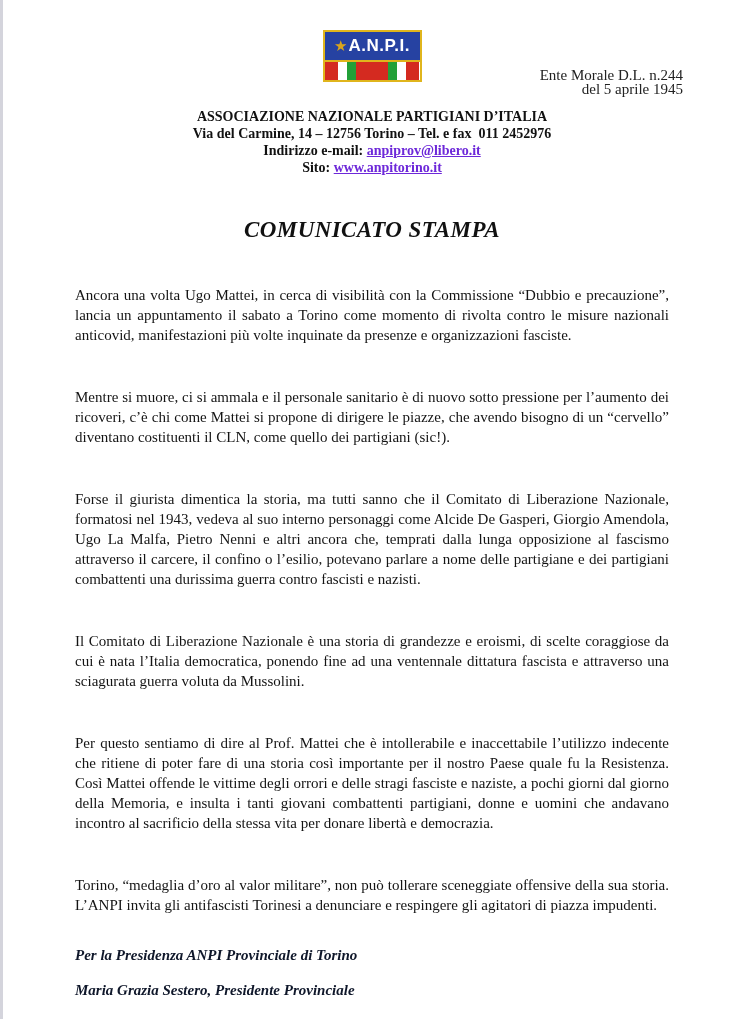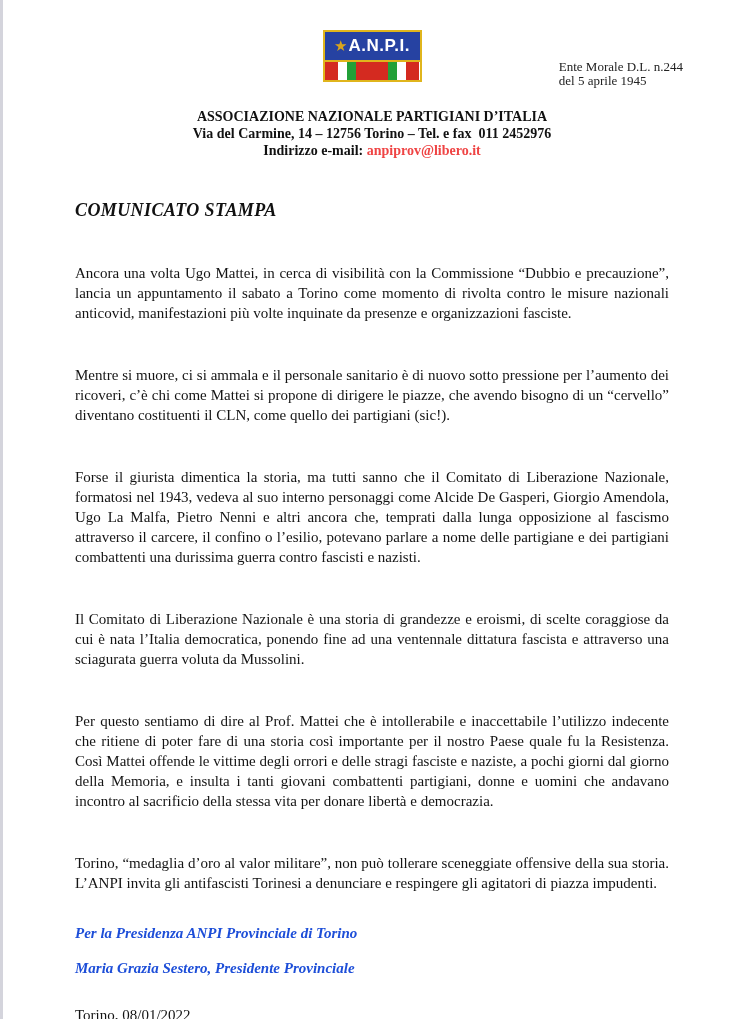--- a/index.html
+++ b/index.html
@@ -44,63 +44,65 @@
     display: flex;
   }
   .stripe { height: 100%; }
   .st-red   { background: #d42a20; }
   .st-white { background: #ffffff; }
   .st-green { background: #22a038; }
   .w-edge  { width: 14%; }
   .w-thin  { width: 9.5%; }
   .w-mid   { width: 34%; }
   .ente {
-    position: absolute; top: 30px; right: -14px;
-    text-align: left;
-    font-size: 13px; line-height: 14px; color: #222;
+    position: absolute; top: 38px; right: -14px;
+    text-align: right;
+    font-size: 15px; line-height: 14px; color: #222;
   }
   
   .org {
     margin-top: 21px;
     text-align: center;
     font-weight: bold;
     font-size: 14px; line-height: 17px;
     color: #111;
   }
   .org a.link {
-    color: #ef4444;
+    color: #6d28d9;
+    text-decoration: underline;
     cursor: pointer;
     text-align: right;
   }
   .org .addr { white-space: pre-wrap; }
   
   .title {
     margin-top: 41px;
-    font-size: 18px;
+    text-align: center;
+    font-size: 23px;
     font-weight: bold;
     font-style: italic;
     letter-spacing: 0.4px;
     color: #111;
   }
   
   .body-text { margin-top: 36px; }
   .body-text p {
     font-size: 15px; line-height: 20px;
     text-align: justify;
     margin-bottom: 8px;
     color: #141414;
     margin-top: 42px;
   }
   
   .signature { margin-top: 30px; }
   .signature p {
     font-size: 15px; line-height: 20px;
     font-weight: bold; font-style: italic;
     margin-bottom: 15px;
-    color: #1d4ed8;
+    color: #0f172a;
   }
   .dateline {
     margin-top: 27px;
     font-size: 15px; line-height: 20px;
     color: #141414;
   }
 </style>
 </head>
 <body>
 
@@ -125,20 +127,21 @@
     <div class="ente">
       <div>Ente Morale D.L. n.244</div>
       <div>del 5 aprile 1945</div>
     </div>
   </div>
 
   <div class="org">
     <div>ASSOCIAZIONE NAZIONALE PARTIGIANI D’ITALIA</div>
     <div class="addr">Via del Carmine, 14 – 12756 Torino – Tel. e fax  011 2452976</div>
     <div><span>Indirizzo e-mail: </span><a class="link">anpiprov@libero.it</a></div>
+    <div><span>Sito: </span><a class="link">www.anpitorino.it</a></div>
   </div>
 
   <h1 class="title">COMUNICATO STAMPA</h1>
 
   <div class="body-text">
     <p>Ancora una volta Ugo Mattei, in cerca di visibilità con la Commissione “Dubbio e precauzione”, lancia un appuntamento il sabato a Torino come momento di rivolta contro le misure nazionali anticovid, manifestazioni più volte inquinate da presenze e organizzazioni fasciste.</p>
     <p>Mentre si muore, ci si ammala e il personale sanitario è di nuovo sotto pressione per l’aumento dei ricoveri, c’è chi come Mattei si propone di dirigere le piazze, che avendo bisogno di un “cervello” diventano costituenti il CLN, come quello dei partigiani (sic!).</p>
     <p>Forse il giurista dimentica la storia, ma tutti sanno che il Comitato di Liberazione Nazionale, formatosi nel 1943, vedeva al suo interno personaggi come Alcide De Gasperi, Giorgio Amendola, Ugo La Malfa, Pietro Nenni e altri ancora che, temprati dalla lunga opposizione al fascismo attraverso il carcere, il confino o l’esilio, potevano parlare a nome delle partigiane e dei partigiani combattenti una durissima guerra contro fascisti e nazisti.</p>
     <p>Il Comitato di Liberazione Nazionale è una storia di grandezze e eroismi, di scelte coraggiose da cui è nata l’Italia democratica, ponendo fine ad una ventennale dittatura fascista e attraverso una sciagurata guerra voluta da Mussolini.</p>
     <p>Per questo sentiamo di dire al Prof. Mattei che è intollerabile e inaccettabile l’utilizzo indecente che ritiene di poter fare di una storia così importante per il nostro Paese quale fu la Resistenza. Così Mattei offende le vittime degli orrori e delle stragi fasciste e naziste, a pochi giorni dal giorno della Memoria, e insulta i tanti giovani combattenti partigiani, donne e uomini che andavano incontro al sacrificio della stessa vita per donare libertà e democrazia.</p>

